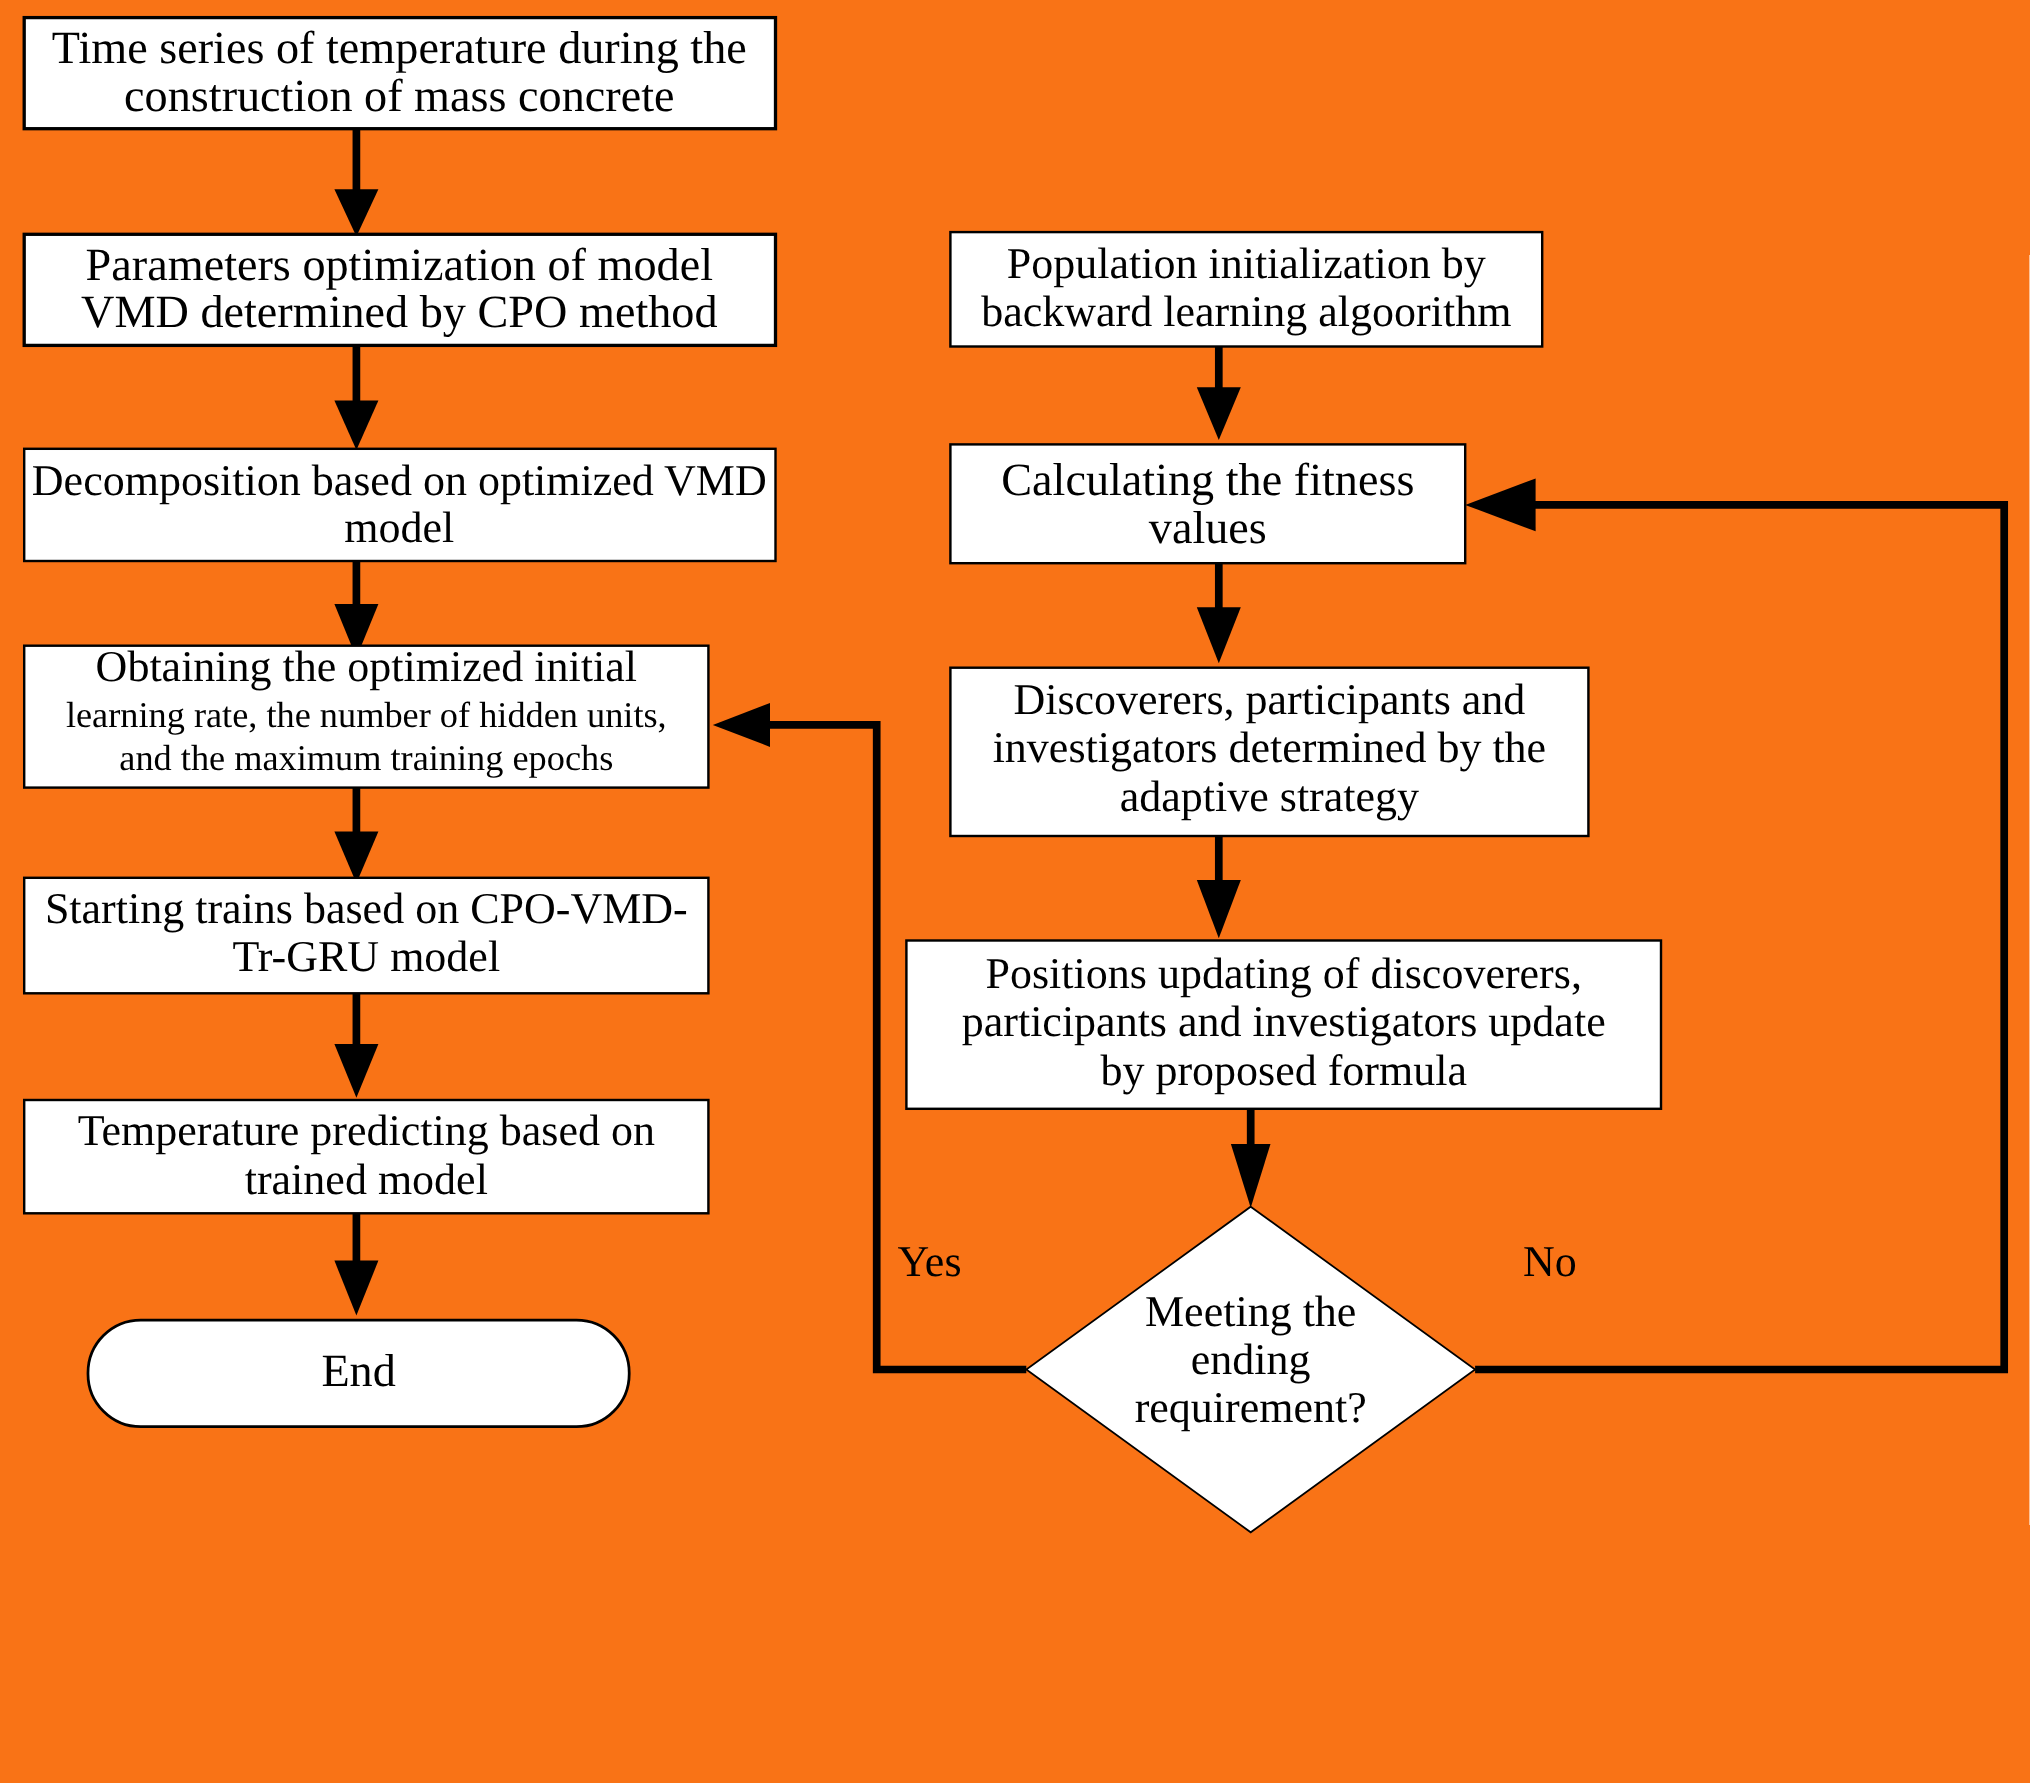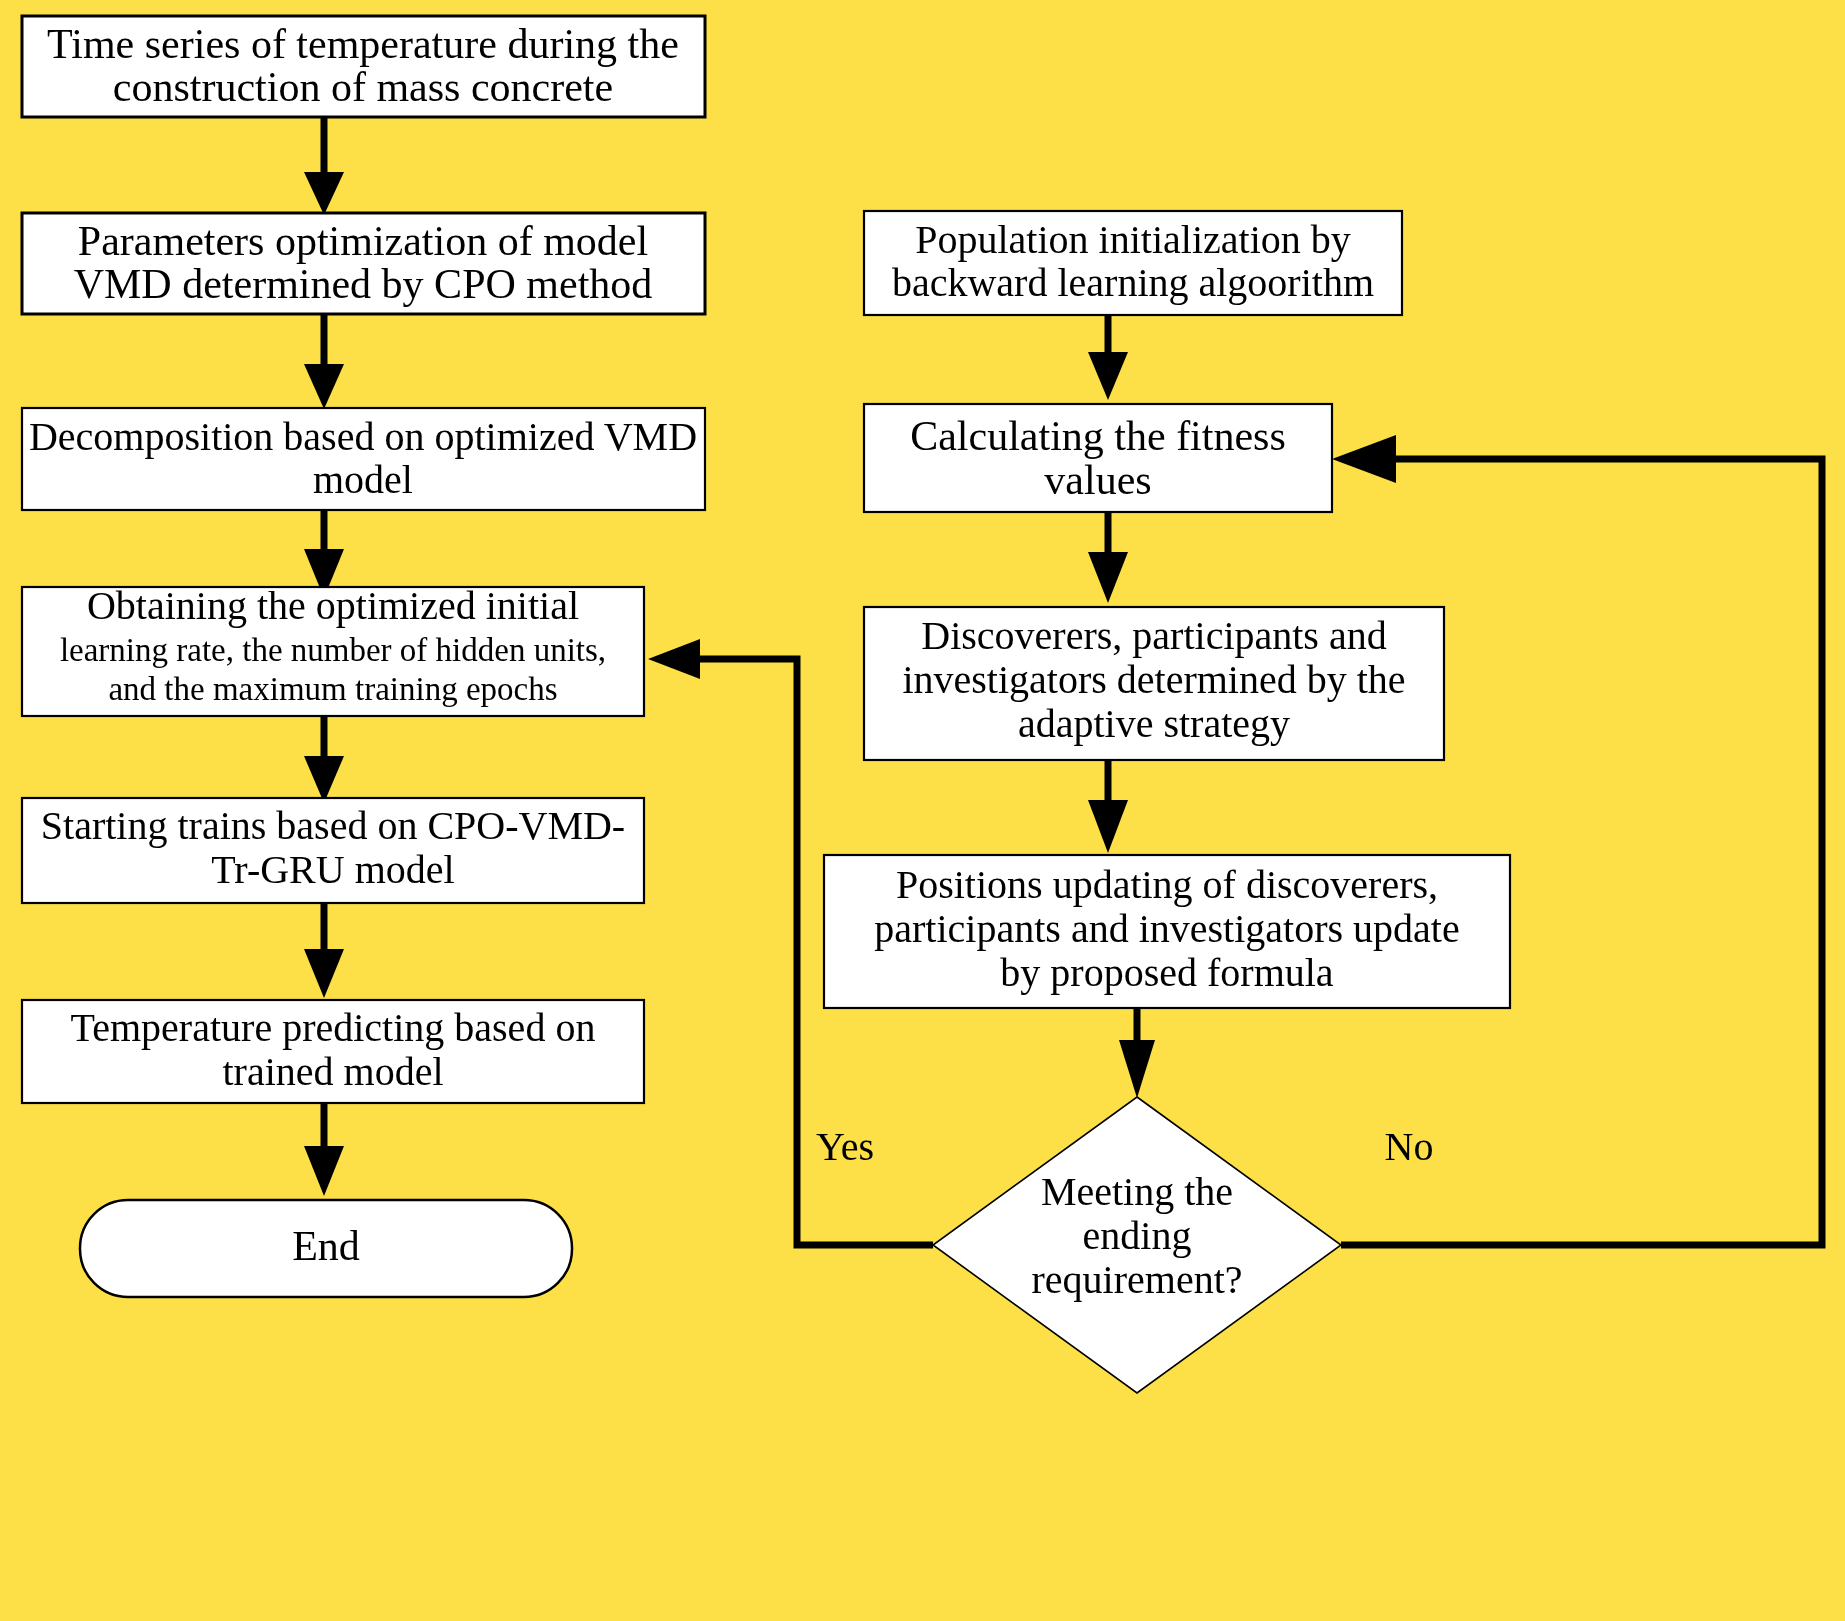--- a/index.html
+++ b/index.html
@@ -10,21 +10,21 @@
   body {
     width: 1845px;
     height: 1621px;
     font-family: "Liberation Serif", "DejaVu Serif", serif;
     overflow: hidden;
   }
   #flow-root {
     position: relative;
     width: 1845px;
     height: 1621px;
-    background: #fde047;
+    background: #f97316;
   }
   svg.flow-canvas {
     position: absolute;
     top: 0;
     left: 0;
     width: 1845px;
     height: 1621px;
     display: block;
   }
   .node-box {

